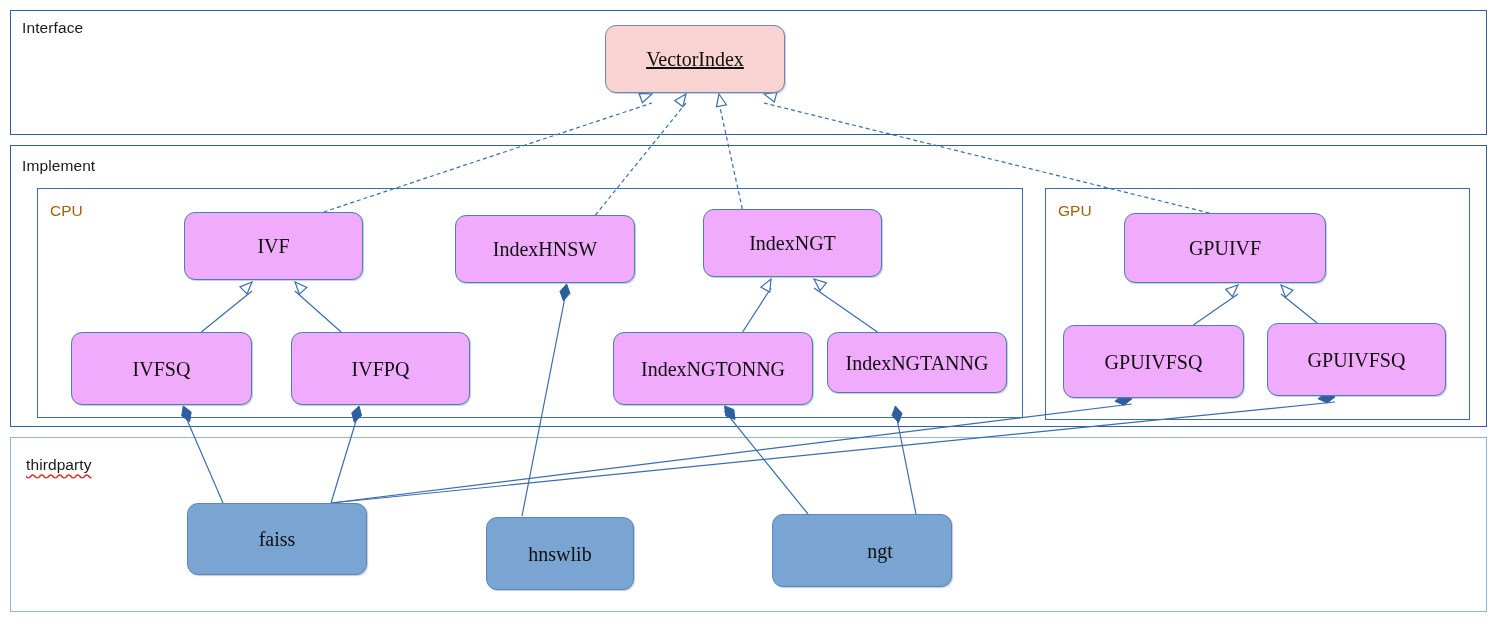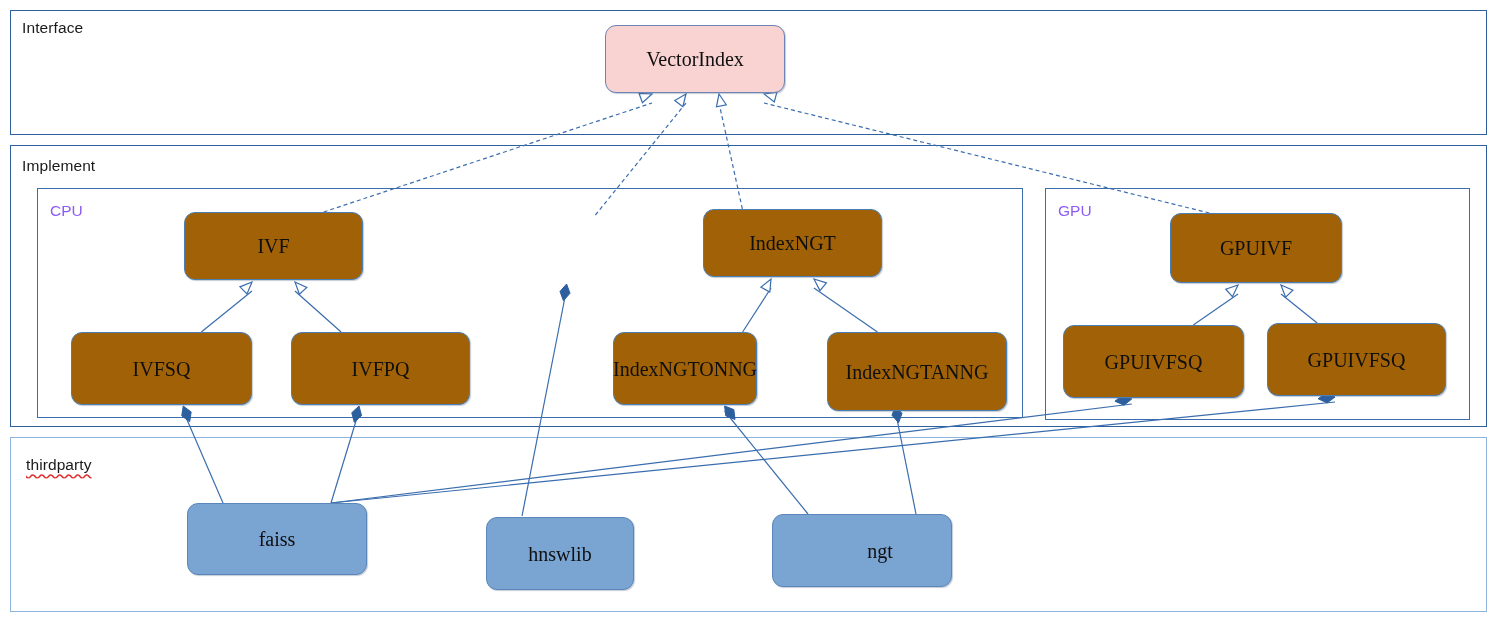--- a/index.html
+++ b/index.html
@@ -35,42 +35,42 @@
   }
   .subframe{
     position:absolute;
     border:1.3px solid #3a6dae;
     box-sizing:border-box;
   }
   .subframe-label{
     position:absolute;
     font-family:"Liberation Sans", sans-serif;
     font-size:15.5px;
-    color:#8b5cf6;
+    color:#a16207;
     white-space:nowrap;
   }
 
   
   .node{
     position:absolute;
     box-sizing:border-box;
     border-radius:11px;
     display:flex;
     align-items:center;
     justify-content:center;
     font-family:"Liberation Serif", serif;
     font-size:20px;
     color:#0f0f0f;
     text-align:center;
     line-height:1.1;
     z-index:5;
     box-shadow:1px 1px 1px rgba(90,110,140,.35);
   }
   .node.iface{background:#f9d3d1;border:1.3px solid #6d85b5;}
-  .node.impl {background:#a16207;border:1.3px solid #4a7fb5;}
+  .node.impl {background:#f0abfc;border:1.3px solid #4a7fb5;}
   .node.third{background:#7aa4d2;border:1.3px solid #5b86ba;}
 
   
   #edges{position:absolute;left:0;top:0;width:1503px;height:628px;z-index:3;}
 </style>
 </head>
 <body>
 
 <div id="stage">
 
@@ -119,43 +119,46 @@
       <line x1="331" y1="503" x2="1335.02" y2="402" stroke="#3a6dae" stroke-width="1.2"></line>
       <polygon points="1335.02,397 1327.102438591094,402.96424524447156 1318.1139580064867,398.7848652928352 1326.031519415393,392.82062004836365" fill="#2d5f9e" stroke="#2d5f9e" stroke-width="1"></polygon>
       <line x1="522" y1="516" x2="566.6" y2="289" stroke="#3a6dae" stroke-width="1.2"></line>
       <polygon points="566.6,284 570.0036254016122,293.30995886808853 563.3906618834693,300.6943148662586 559.9870364818571,291.3843559981701" fill="#2d5f9e" stroke="#2d5f9e" stroke-width="1"></polygon>
       <line x1="808" y1="514" x2="724.6" y2="411" stroke="#3a6dae" stroke-width="1.2"></line>
       <polygon points="724.6,406 733.831715719422,409.6104604797416 734.9903521052605,419.4551322226394 725.7586363858385,415.84467174289784" fill="#2d5f9e" stroke="#2d5f9e" stroke-width="1"></polygon>
       <line x1="916" y1="514" x2="895.4" y2="411" stroke="#3a6dae" stroke-width="1.2"></line>
       <polygon points="895.4,406 902.0022673091974,413.39392090692775 898.5851687721187,422.6989430771268 891.9829014629213,415.305022170199" fill="#2d5f9e" stroke="#2d5f9e" stroke-width="1"></polygon>
     </svg>
 
-  <div class="node iface" id="node-vectorindex" style="left: 605px; top: 25px; width: 180px; height: 68px;">
+  <div class="node iface" id="node-vectorindex" style="left: 605px; top: 25px; width: 180px; height: 68px; text-decoration: underline;">
     <span>VectorIndex</span>
   </div>
 
   <div class="node impl" id="node-ivf" style="left: 184px; top: 212px; width: 179px; height: 68px;">
     <span>IVF</span>
+  </div>
+  <div class="node impl" id="node-indexhnsw" style="left: 455px; top: 215px; width: 180px; height: 68px;">
+    <span>IndexHNSW</span>
   </div>
   <div class="node impl" id="node-indexngt" style="left: 703px; top: 209px; width: 179px; height: 68px;">
     <span>IndexNGT</span>
   </div>
   <div class="node impl" id="node-ivfsq" style="left: 71px; top: 332px; width: 181px; height: 73px;">
     <span>IVFSQ</span>
   </div>
   <div class="node impl" id="node-ivfpq" style="left: 291px; top: 332px; width: 179px; height: 73px;">
     <span>IVFPQ</span>
   </div>
-  <div class="node impl" id="node-indexngtonng" style="left: 613px; top: 332px; width: 144px; height: 73px;">
+  <div class="node impl" id="node-indexngtonng" style="left: 613px; top: 332px; width: 200px; height: 73px;">
     <span>IndexNGTONNG</span>
   </div>
-  <div class="node impl" id="node-indexngtanng" style="left: 827px; top: 332px; width: 180px; height: 79px;">
+  <div class="node impl" id="node-indexngtanng" style="left: 827px; top: 332px; width: 180px; height: 61px;">
     <span>IndexNGTANNG</span>
   </div>
-  <div class="node impl" id="node-gpuivf" style="left: 1170px; top: 213px; width: 172px; height: 70px; font-family: Liberation Serif, serif;">
+  <div class="node impl" id="node-gpuivf" style="left: 1124px; top: 213px; width: 202px; height: 70px; font-family: Liberation Serif, serif;">
     <span>GPUIVF</span>
   </div>
   <div class="node impl" id="node-gpuivfsq" style="left: 1063px; top: 325px; width: 181px; height: 73px;">
     <span>GPUIVFSQ</span>
   </div>
   <div class="node impl" id="node-gpuivfpq" style="left: 1267px; top: 323px; width: 179px; height: 73px;">
     <span>GPUIVFSQ</span>
   </div>
 
   <div class="node third" id="node-faiss" style="left: 187px; top: 503px; width: 180px; height: 72px;">

